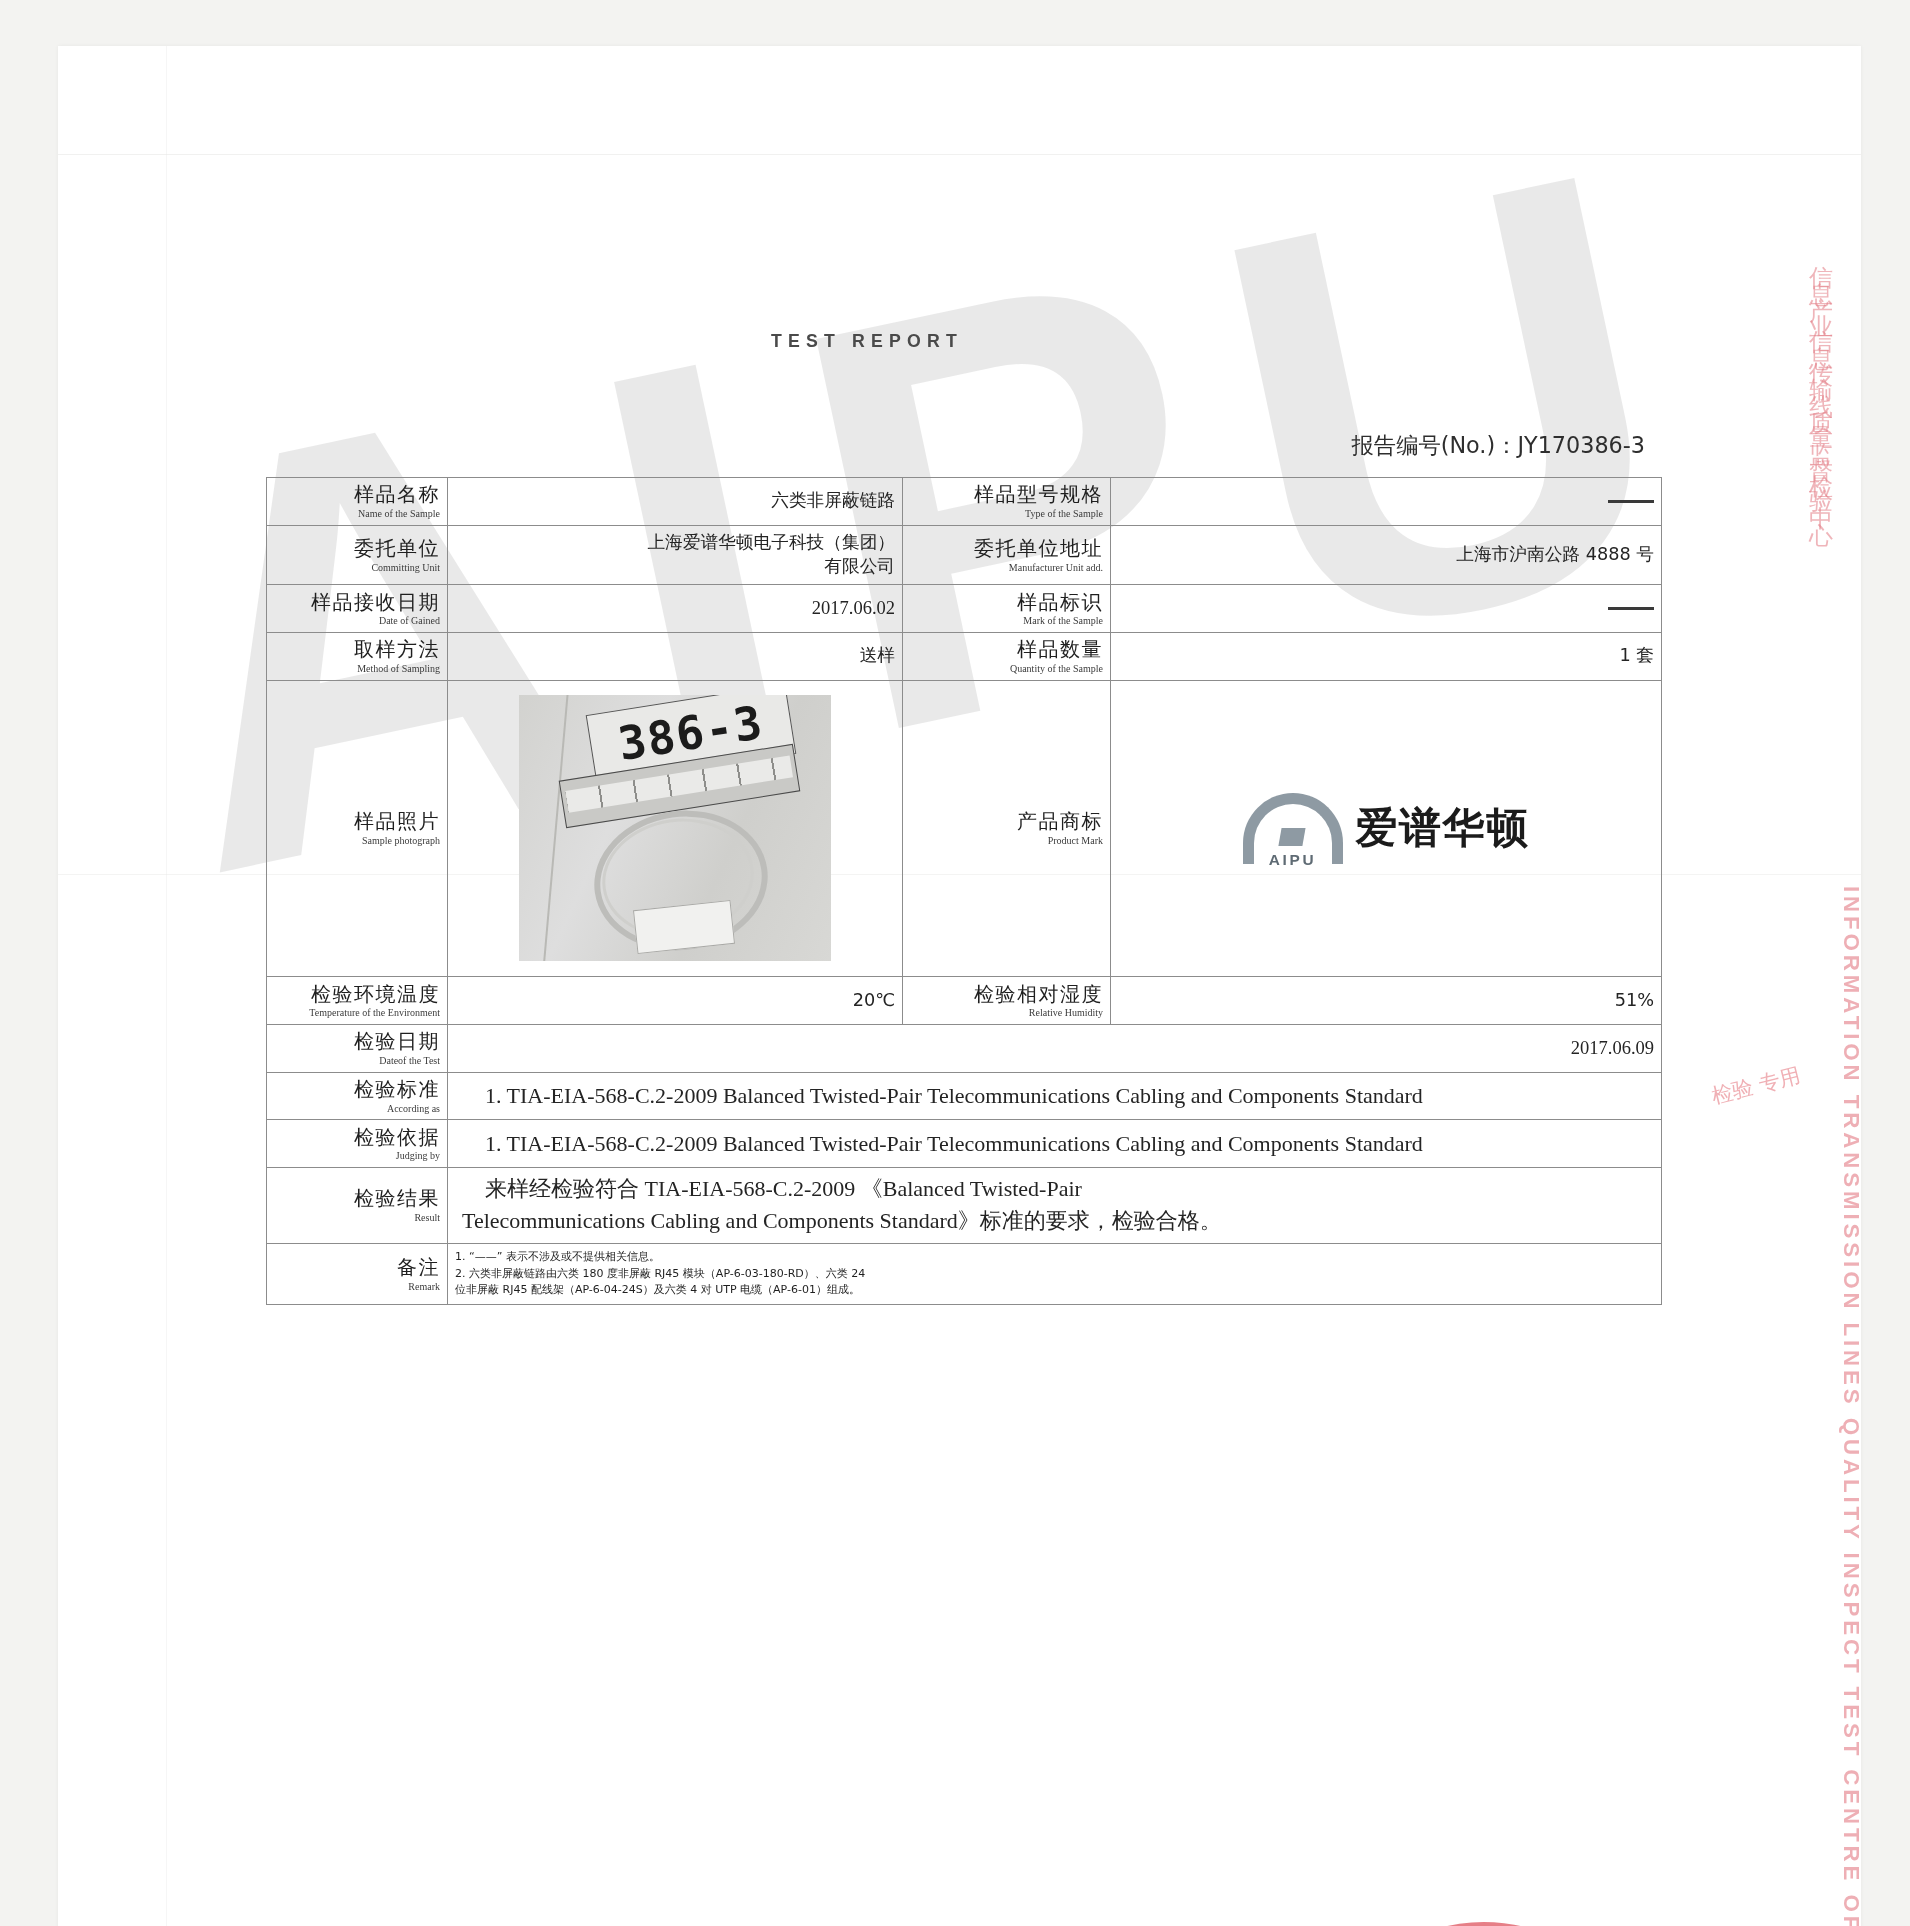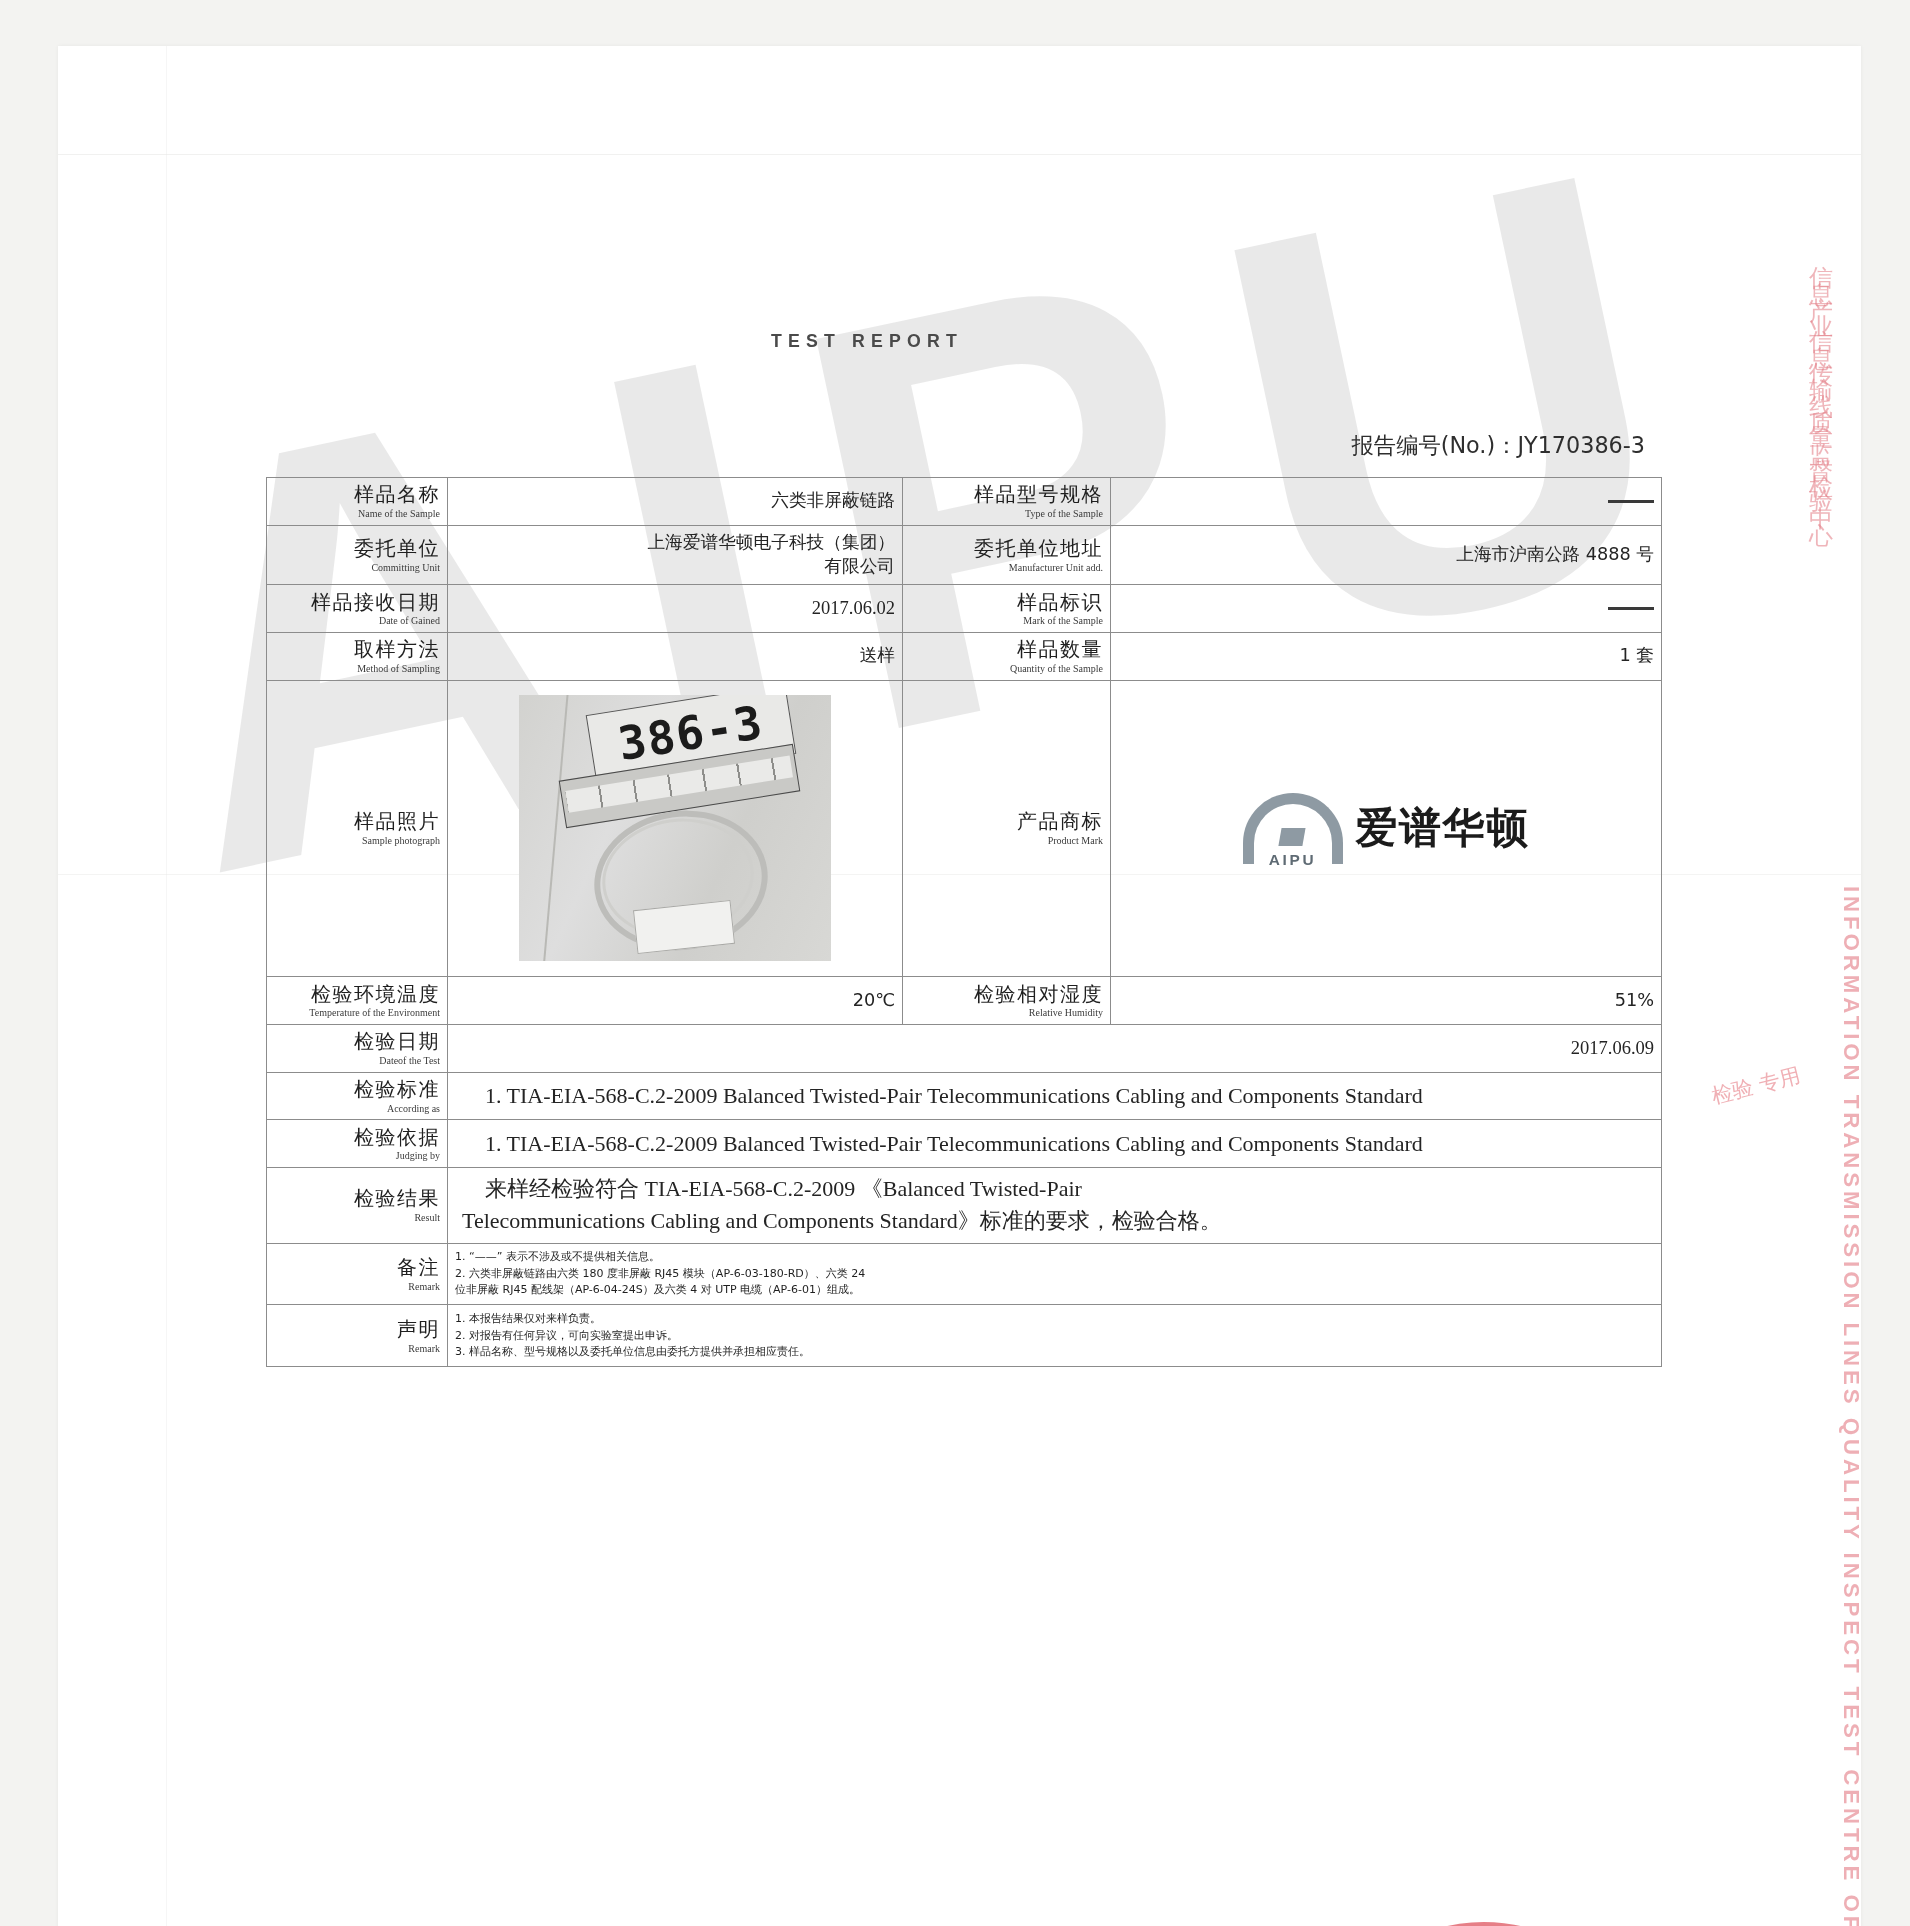--- a/index.html
+++ b/index.html
@@ -403,31 +403,20 @@
           <span class="zh">备注</span>
           <span class="en">Remark</span>
         </td>
         <td colspan="3">
           <span class="list-row">1.  “——” 表示不涉及或不提供相关信息。</span>
           <span class="list-row">2.  六类非屏蔽链路由六类 180 度非屏蔽 RJ45 模块（AP-6-03-180-RD）、六类 24</span>
           <span class="list-row hang">位非屏蔽 RJ45 配线架（AP-6-04-24S）及六类 4 对 UTP 电缆（AP-6-01）组成。</span>
         </td>
       </tr>
 
-      <tr>
-        <td class="lab">
-          <span class="zh">声明</span>
-          <span class="en">Remark</span>
-        </td>
-        <td colspan="3">
-          <span class="list-row">1.  本报告结果仅对来样负责。</span>
-          <span class="list-row">2.  对报告有任何异议，可向实验室提出申诉。</span>
-          <span class="list-row">3.  样品名称、型号规格以及委托单位信息由委托方提供并承担相应责任。</span>
-        </td>
-      </tr>
 
     </tbody>
   </table>
 
   <div class="seal">
 
     <svg class="seal-arc-top" viewBox="0 0 870 870">
       <defs>
           <path id="arcTop" d="M 95,435 A 340,340 0 0 1 775,435"></path>
         </defs>

